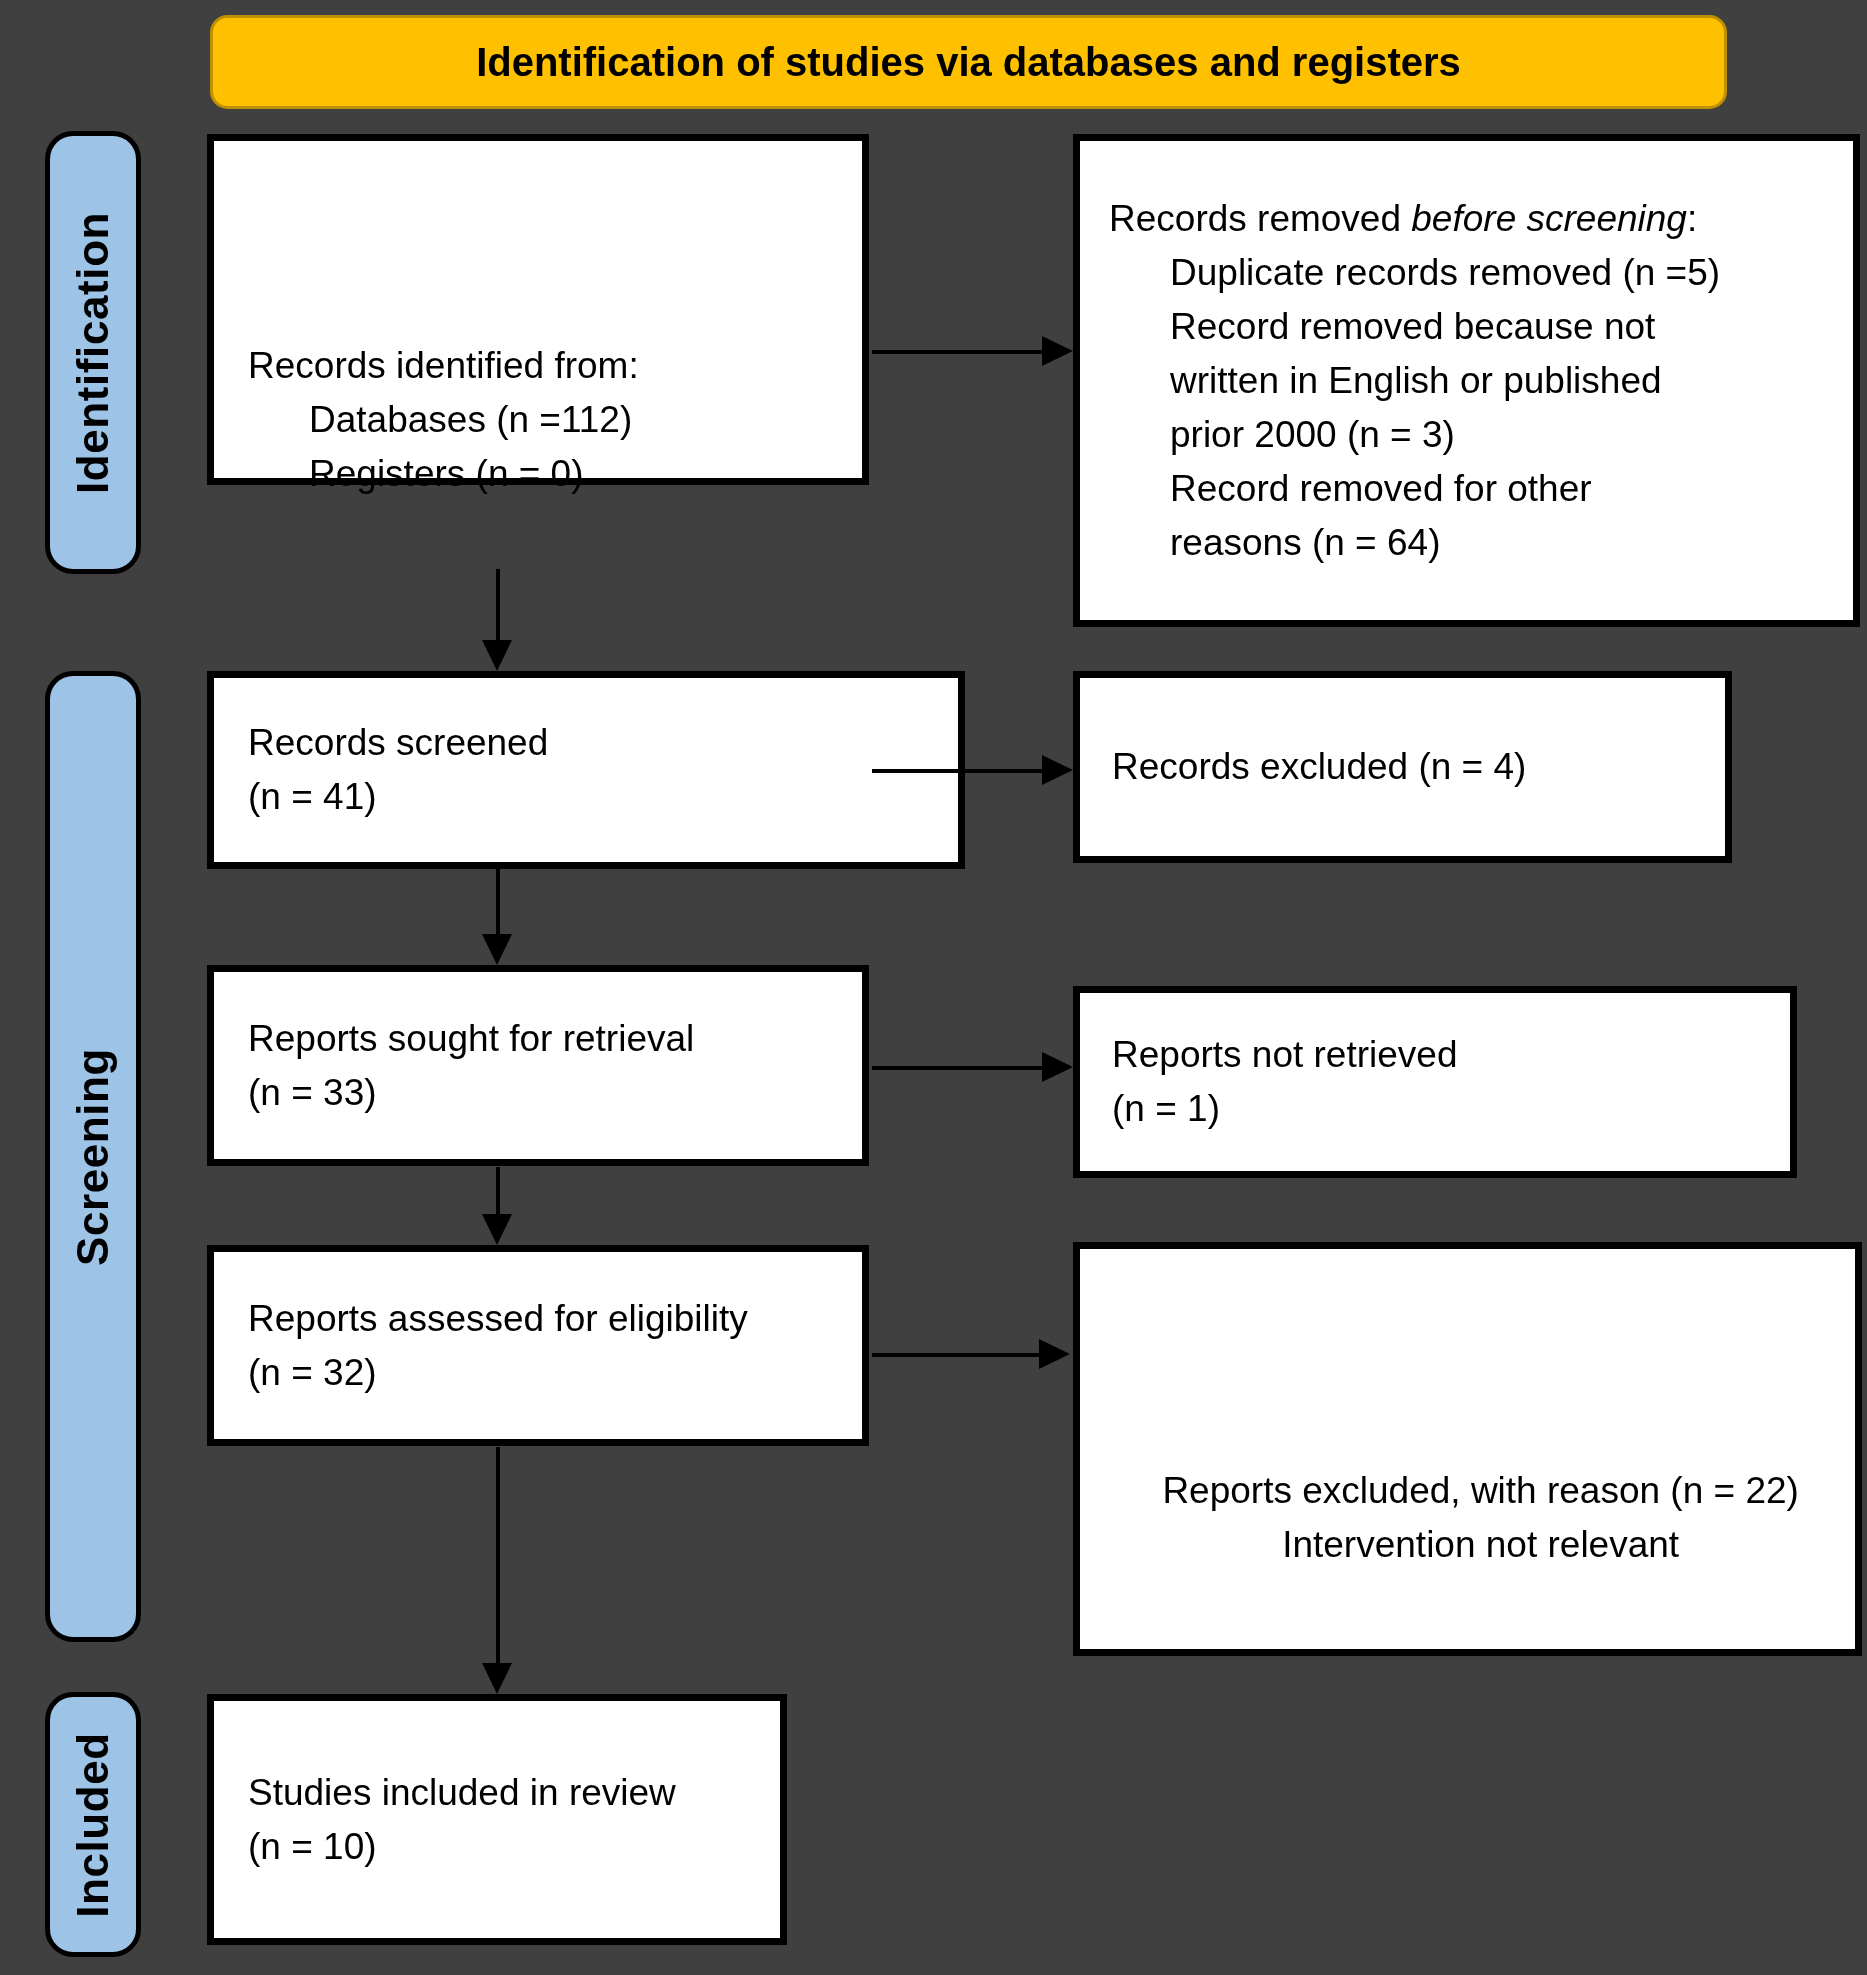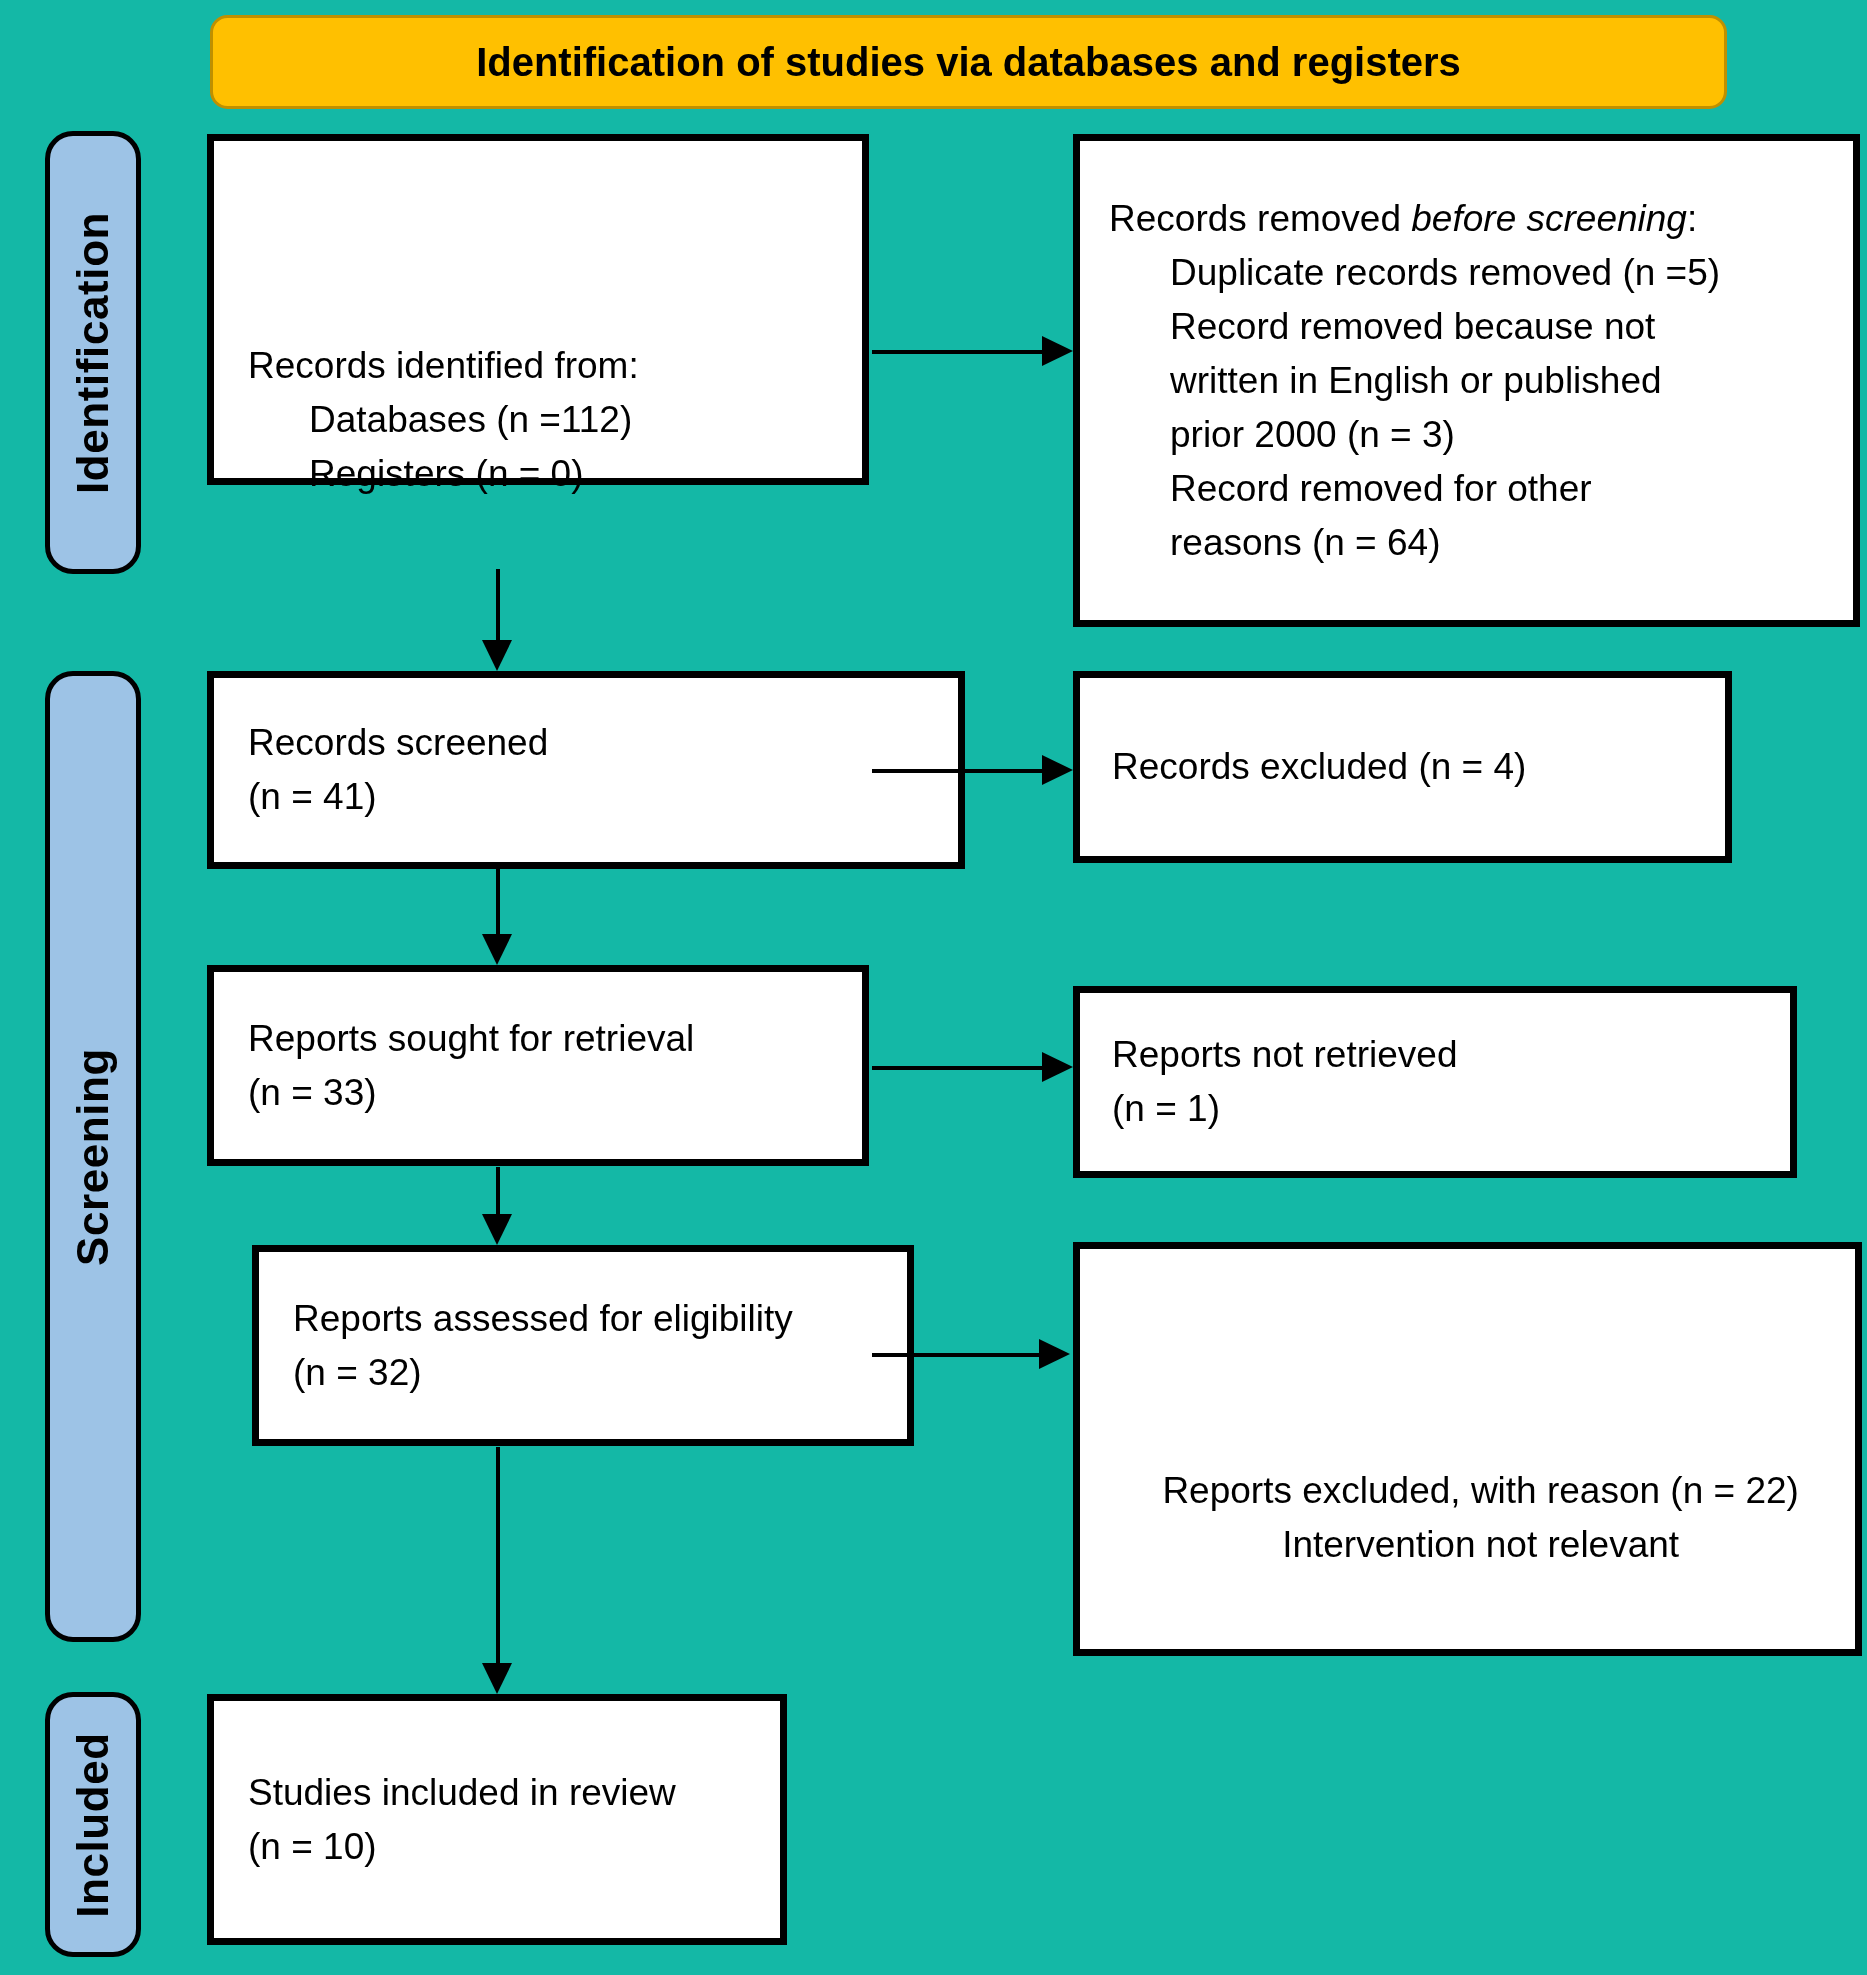--- a/index.html
+++ b/index.html
@@ -1,17 +1,17 @@
 <!DOCTYPE html>
 <html style="--banner-fill: #FFC000; --banner-border: #BF9000; --stage-fill: #9DC3E6;font-size:9.3px"><head>
 <meta charset="utf-8">
 <style>
   html,body{margin:0;padding:0;background:#ffffff;}
   body{font-family:"Liberation Sans","DejaVu Sans",sans-serif;color:#000;}
-  #canvas{position:relative;width:1868px;height:1975px;background:#14b8a6;overflow:hidden;}
+  #canvas{position:relative;width:1868px;height:1975px;background:#404040;overflow:hidden;}
 
   
   .banner{
     position:absolute;left:210px;top:15px;width:1517px;height:94px;
     box-sizing:border-box;border:3.5px solid var(--banner-border,#BF9000);
     background:var(--banner-fill,#FFC000);border-radius:17.5px;
     display:flex;align-items:center;justify-content:center;
     font-weight:bold;font-size:40px;
   }
 
@@ -37,21 +37,21 @@
   }
   .fbox .ln{white-space:nowrap;}
   .indent{padding-left:61px;}
 
   .box-records-identified{left:207px;top:134px;width:662px;height:351px;justify-content:flex-start;padding:198px 11.7px 0 34px;}
   .box-records-removed{left:1073px;top:134px;width:787px;height:493px;justify-content:flex-start;padding:51px 11.7px 0 29px;}
   .box-records-screened{left:207px;top:671px;width:758px;height:198px;padding-left:34px;}
   .box-records-excluded{left:1073px;top:671px;width:659px;height:192px;padding-left:32px;}
   .box-reports-sought{left:207px;top:965px;width:662px;height:201px;padding-left:34px;}
   .box-reports-not-retrieved{left:1073px;top:986px;width:724px;height:192px;padding-left:32px;}
-  .box-reports-assessed{left:207px;top:1245px;width:662px;height:201px;padding-left:34px;margin-left:45px;}
+  .box-reports-assessed{left:207px;top:1245px;width:662px;height:201px;padding-left:34px;}
   .box-reports-excluded{left:1073px;top:1242px;width:789px;height:414px;justify-content:flex-start;padding:215px 11.7px 0 38px;align-items:center;}
   .box-studies-included{left:207px;top:1694px;width:580px;height:251px;padding-left:34px;}
 
   
   .hline{position:absolute;height:3.5px;background:#000;}
   .vline{position:absolute;width:3.5px;background:#000;}
   .head-right{position:absolute;width:0;height:0;
     border-top:15.7px solid transparent;border-bottom:15.7px solid transparent;border-left:31.5px solid #000;}
   .head-down{position:absolute;width:0;height:0;
     border-left:15.7px solid transparent;border-right:15.7px solid transparent;border-top:31.5px solid #000;}

